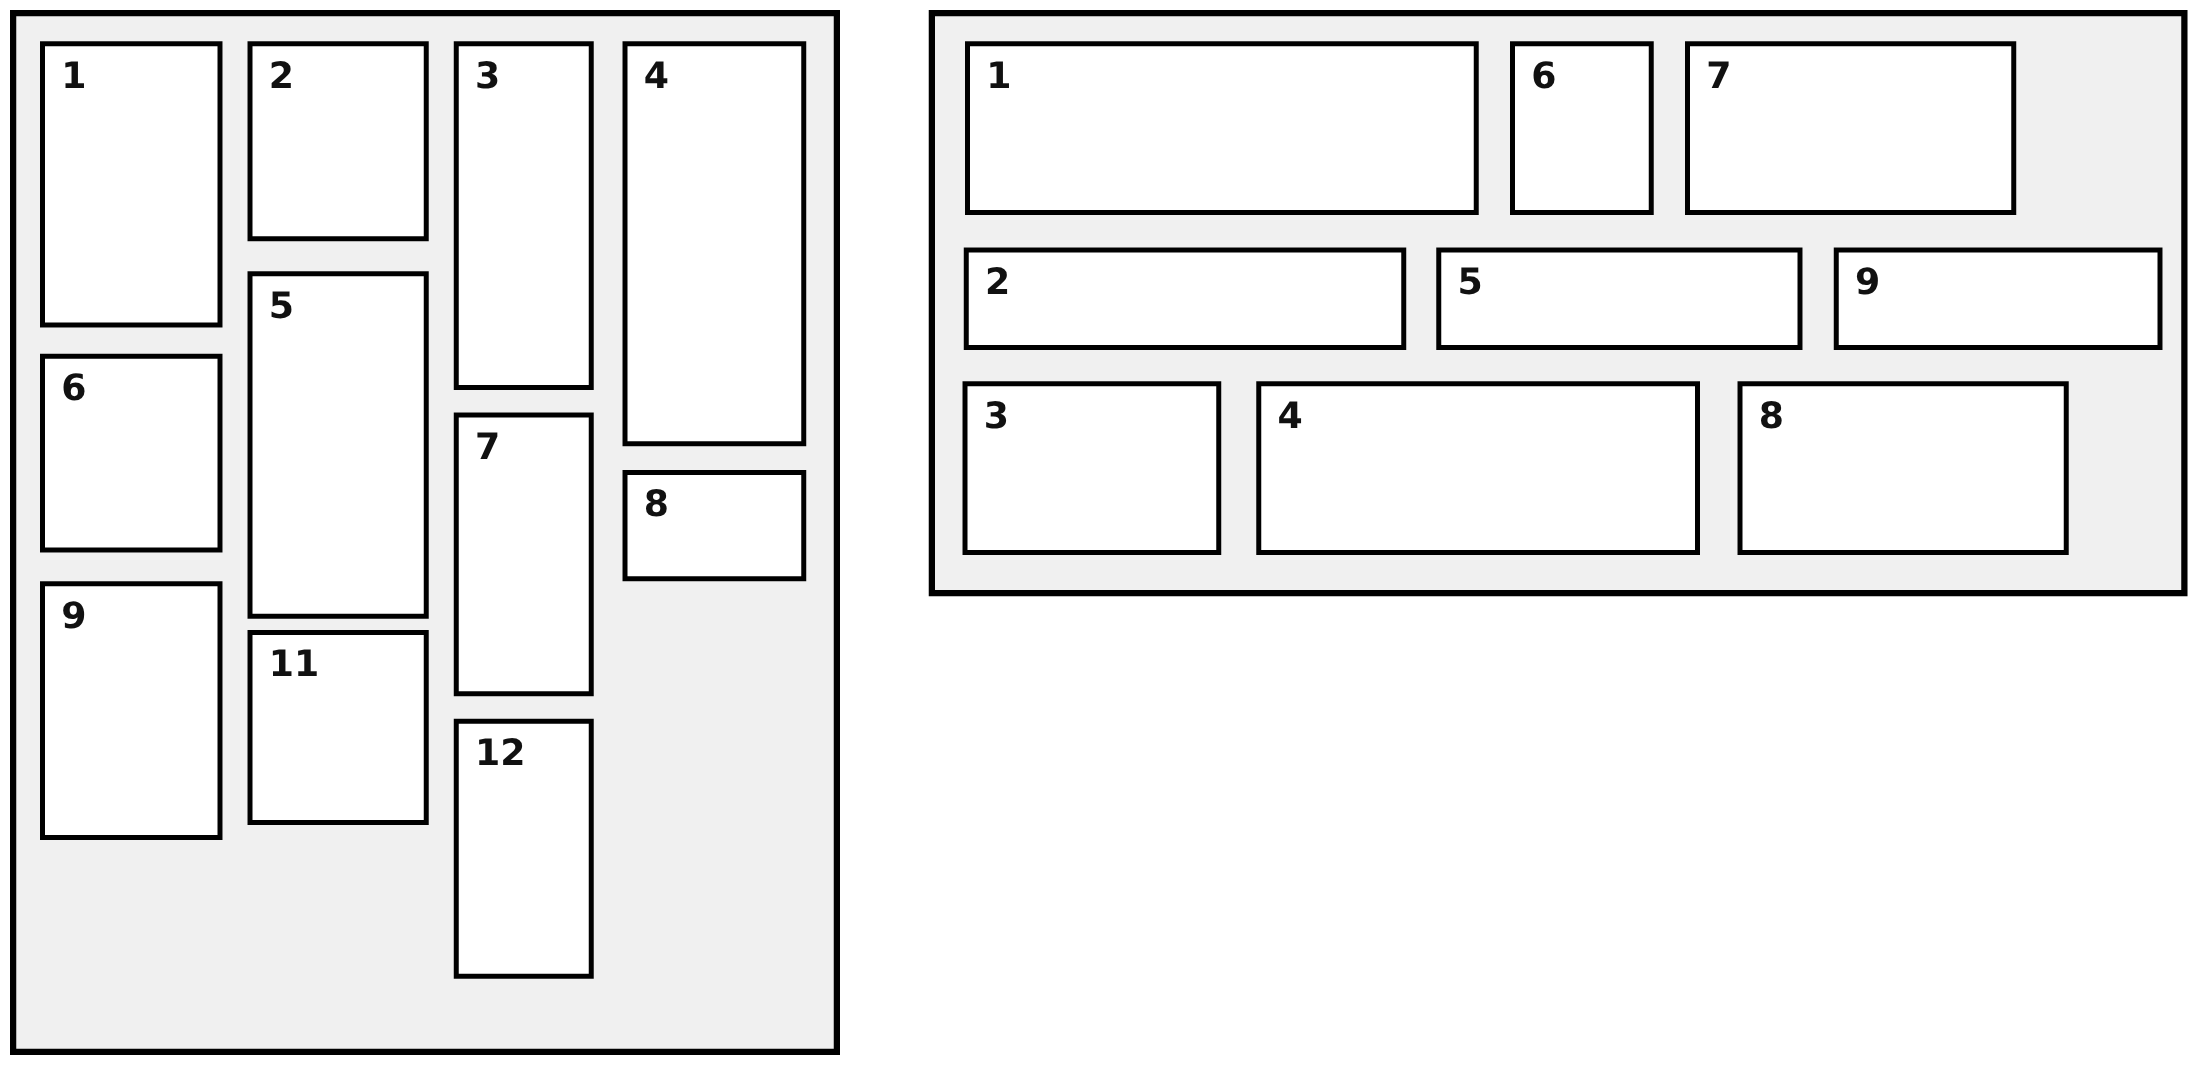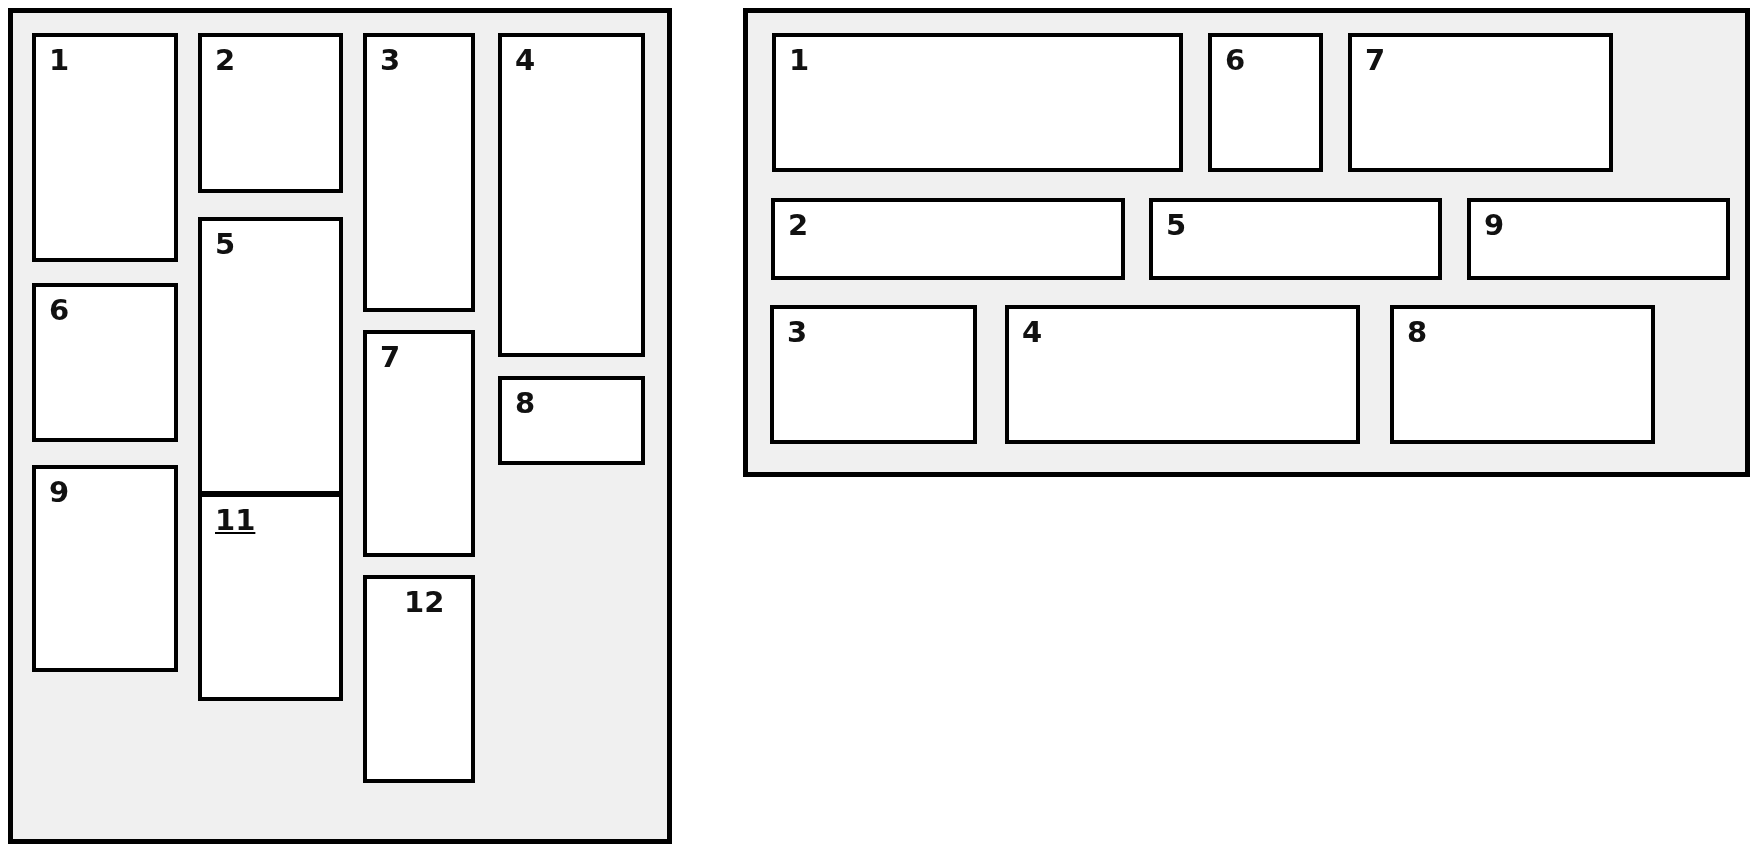--- a/index.html
+++ b/index.html
@@ -51,22 +51,22 @@
   .L1  { left: 19px;  top: 20px;  width: 146px; height: 229px; }
   .L2  { left: 185px; top: 20px;  width: 145px; height: 160px; }
   .L3  { left: 350px; top: 20px;  width: 112px; height: 279px; }
   .L4  { left: 485px; top: 20px;  width: 147px; height: 324px; }
   .L5  { left: 185px; top: 204px; width: 145px; height: 278px; }
   .L6  { left: 19px;  top: 270px; width: 146px; height: 159px; }
   .L7  { left: 350px; top: 317px; width: 112px; height: 227px; }
   .L8  { left: 485px; top: 363px; width: 147px; height: 89px;  }
   .L9  { left: 19px;  top: 452px; width: 146px; height: 207px; }
   .L10 { left: 487px; top: 472px; width: 145px; height: 208px; }
-  .L11 { left: 185px; top: 480px; width: 145px; height: 208px; text-decoration: underline; }
-  .L12 { left: 350px; top: 562px; width: 112px; height: 208px; padding-left: 24px; }
+  .L11 { left: 185px; top: 491px; width: 145px; height: 156px; }
+  .L12 { left: 350px; top: 562px; width: 112px; height: 208px; }
 
   
   .R1  { left: 24px;  top: 20px;  width: 411px; height: 139px; }
   .R6  { left: 460px; top: 20px;  width: 115px; height: 139px; }
   .R7  { left: 600px; top: 20px;  width: 265px; height: 139px; }
   .R2  { left: 23px;  top: 185px; width: 354px; height: 82px;  }
   .R5  { left: 401px; top: 185px; width: 293px; height: 82px;  }
   .R9  { left: 719px; top: 185px; width: 263px; height: 82px;  }
   .R3  { left: 22px;  top: 292px; width: 207px; height: 139px; }
   .R4  { left: 257px; top: 292px; width: 355px; height: 139px; }

